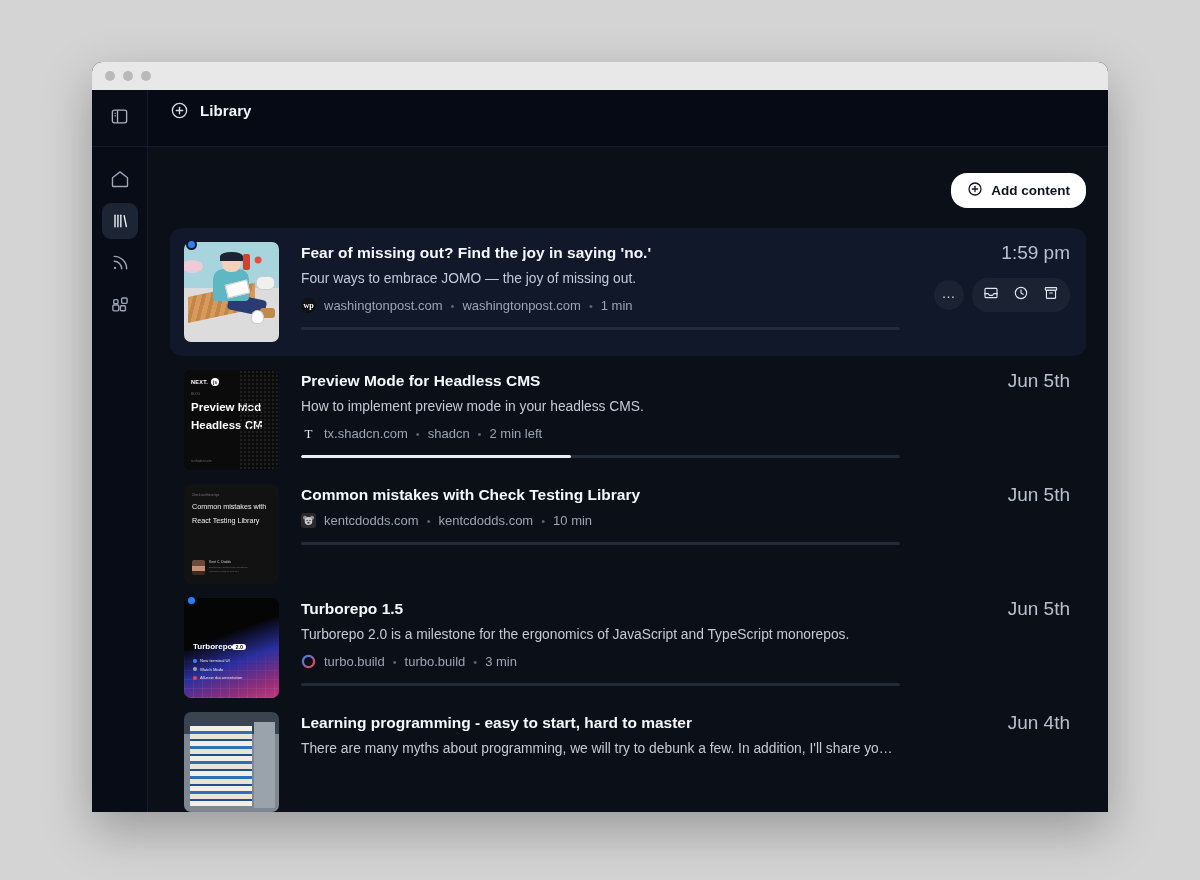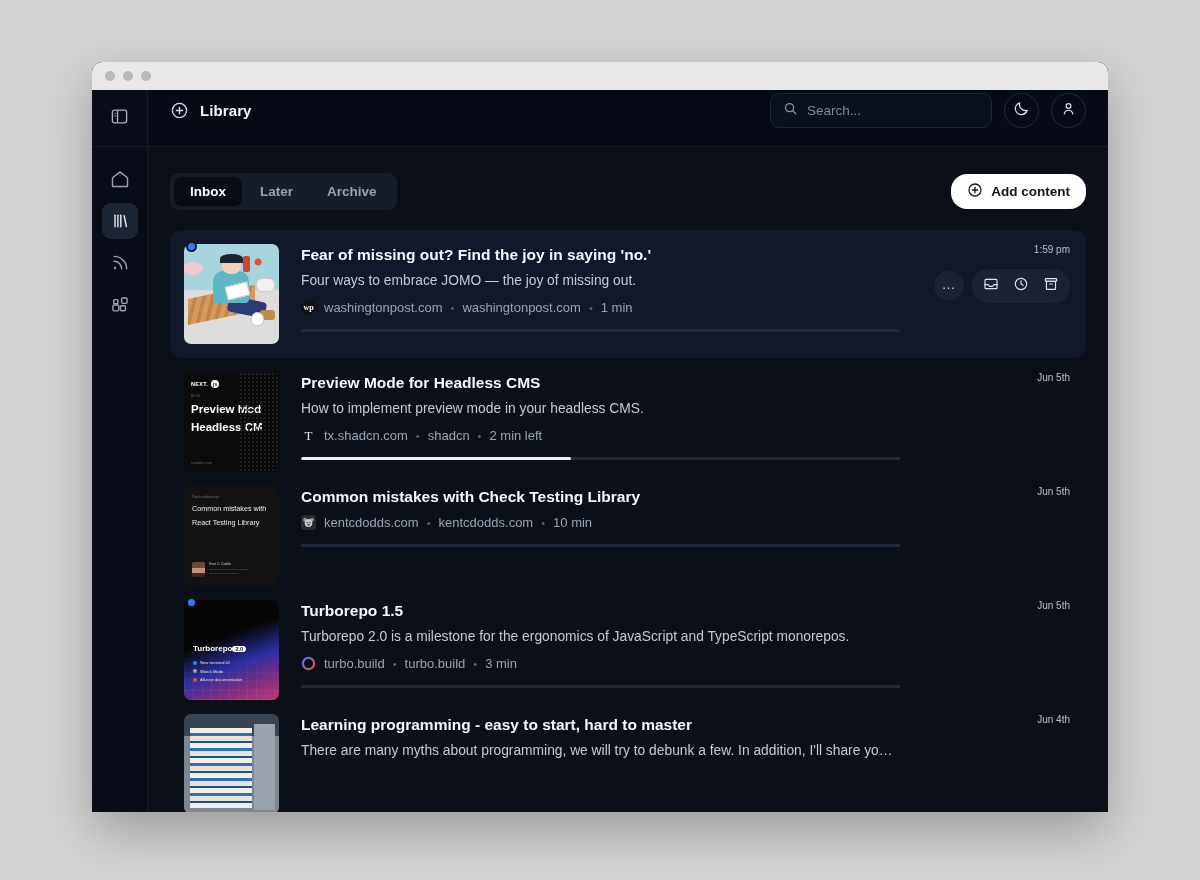--- a/index.html
+++ b/index.html
@@ -139,21 +139,21 @@
   .progress {
     margin-top: 14px; height: 3px; border-radius: 2px;
     background: #222b3a; overflow: hidden; width: 100%;
   }
   .progress > i { display: block; height: 100%; background: #e9eef6; border-radius: 2px; }
 
   .card-right {
     position: absolute; right: 0; top: 0;
     display: flex; flex-direction: column; align-items: flex-end; gap: 14px;
   }
-  .card-time { font-size: 10px; color: #b7c0ce; white-space: nowrap; }
+  .card-time { font-size: 19px; color: #b7c0ce; white-space: nowrap; }
   .actions { display: flex; align-items: center; gap: 8px; }
   .more-btn {
     width: 30px; height: 30px; border-radius: 50%;
     background: #1b2333; color: #cfd7e3;
     display: flex; align-items: center; justify-content: center;
     font-size: 14px; letter-spacing: 1px; cursor: pointer; padding-bottom: 5px;
   }
   .action-group {
     display: flex; align-items: center; gap: 4px;
     background: #1b2333; border-radius: 16px; padding: 4px 6px;
@@ -304,56 +304,25 @@
         <div id="header-left">
           <span id="plus-circle">
             <svg width="19" height="19" viewBox="0 0 24 24" fill="none" stroke="#d3dae4" stroke-width="1.7" stroke-linecap="round">
               <circle cx="12" cy="12" r="9"></circle>
                 <line x1="12" y1="8" x2="12" y2="16"></line>
                 <line x1="8" y1="12" x2="16" y2="12"></line>
             </svg>
           </span>
           <span id="header-title">Library</span>
         </div>
-        <div id="header-right">
-          <div id="searchbox">
-            <span>
-              <svg width="15" height="15" viewBox="0 0 24 24" fill="none" stroke="#8b95a7" stroke-width="2" stroke-linecap="round">
-                <circle cx="10.5" cy="10.5" r="6.5"></circle>
-                  <line x1="15.6" y1="15.6" x2="20.5" y2="20.5"></line>
-              </svg>
-            </span>
-            <span id="search-placeholder">Search...</span>
-          </div>
-          <div class="round-btn">
-            <span>
-              <svg width="17" height="17" viewBox="0 0 24 24" fill="none" stroke="currentColor" stroke-width="1.7" stroke-linecap="round" stroke-linejoin="round">
-                <path d="M20 14.5A8.5 8.5 0 0 1 9.5 4a8.5 8.5 0 1 0 10.5 10.5z"></path>
-              </svg>
-            </span>
-          </div>
-          <div class="round-btn">
-            <span>
-              <svg width="17" height="17" viewBox="0 0 24 24" fill="none" stroke="currentColor" stroke-width="1.7" stroke-linecap="round">
-                <circle cx="12" cy="8.5" r="3.4"></circle>
-                  <path d="M6 19.5c.8-3.3 3-5 6-5s5.2 1.7 6 5"></path>
-              </svg>
-            </span>
-          </div>
-        </div>
       </header>
 
       <section id="content">
 
         <div id="toolbar">
-          <div id="tabs">
-            <div class="tab active">Inbox</div>
-            <div class="tab">Later</div>
-            <div class="tab">Archive</div>
-          </div>
           <div id="add-content">
             <span>
               <svg width="16" height="16" viewBox="0 0 24 24" fill="none" stroke="#0d1420" stroke-width="1.9" stroke-linecap="round">
                 <circle cx="12" cy="12" r="9"></circle>
                   <line x1="12" y1="8" x2="12" y2="16"></line>
                   <line x1="8" y1="12" x2="16" y2="12"></line>
               </svg>
             </span>
             <span>Add content</span>
           </div>

